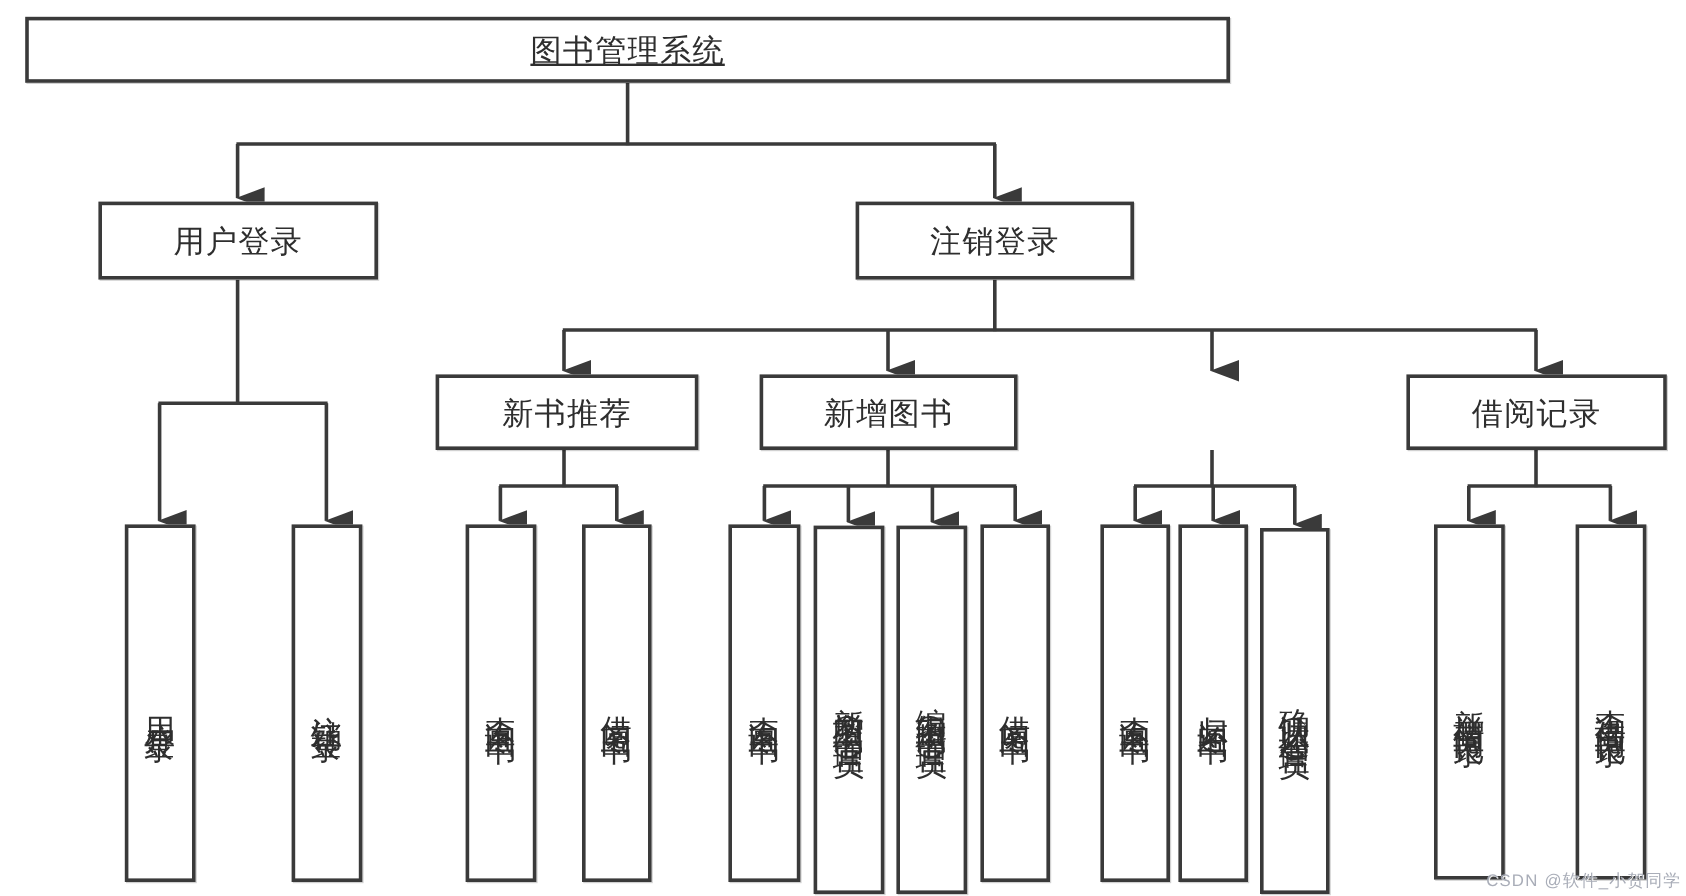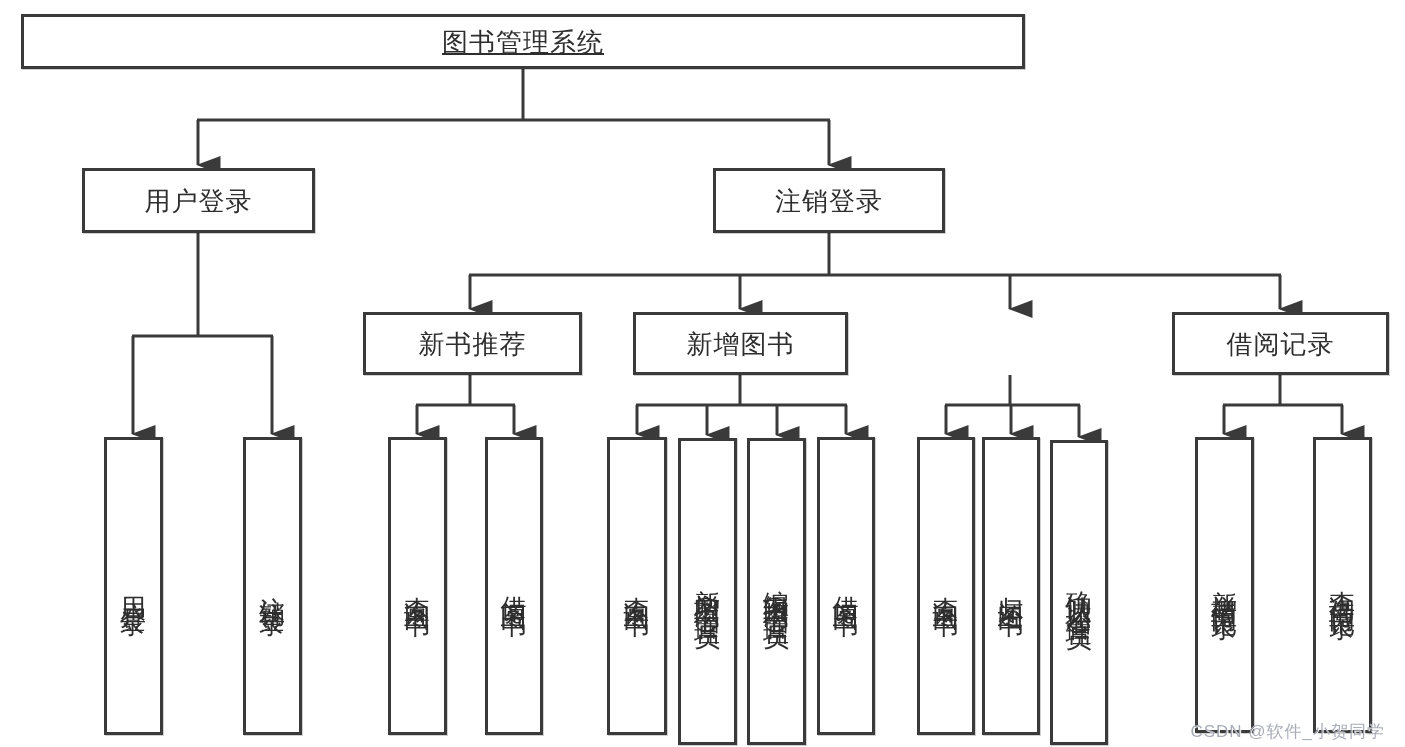--- a/index.html
+++ b/index.html
@@ -34,23 +34,23 @@
   }
   .leaf {
     writing-mode: vertical-rl;
     text-orientation: mixed;
     letter-spacing: 5px;
     font-size: 26px;
     box-shadow: 1px 1px 0 rgba(0,0,0,0.18);
   }
   #watermark {
     position: absolute;
-    right: 20px;
+    right: 4px;
     bottom: 4px;
-    font-size: 17px;
+    font-size: 14px;
     color: rgba(164, 169, 180, 0.95);
     text-shadow: 1px 1px 0 rgba(255,255,255,0.9);
     letter-spacing: 1px;
     white-space: nowrap;
   }
 </style>
 </head>
 <body>
 
 <div id="stage">

